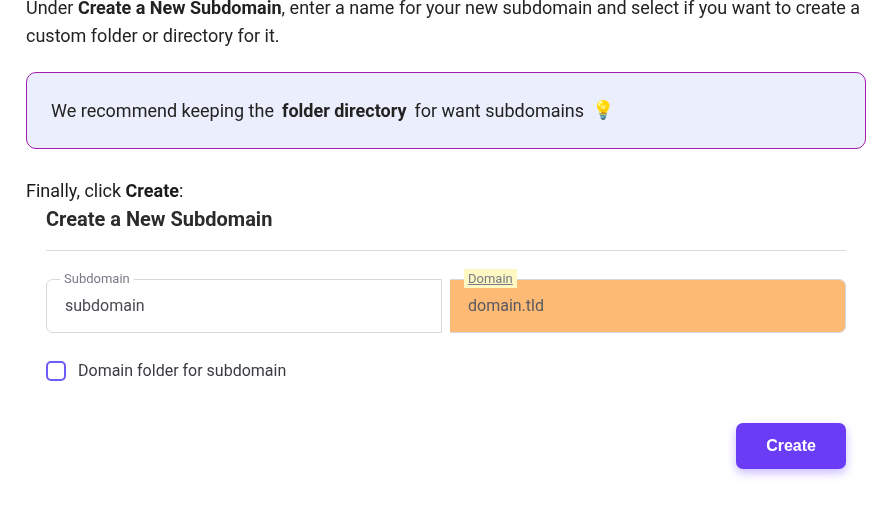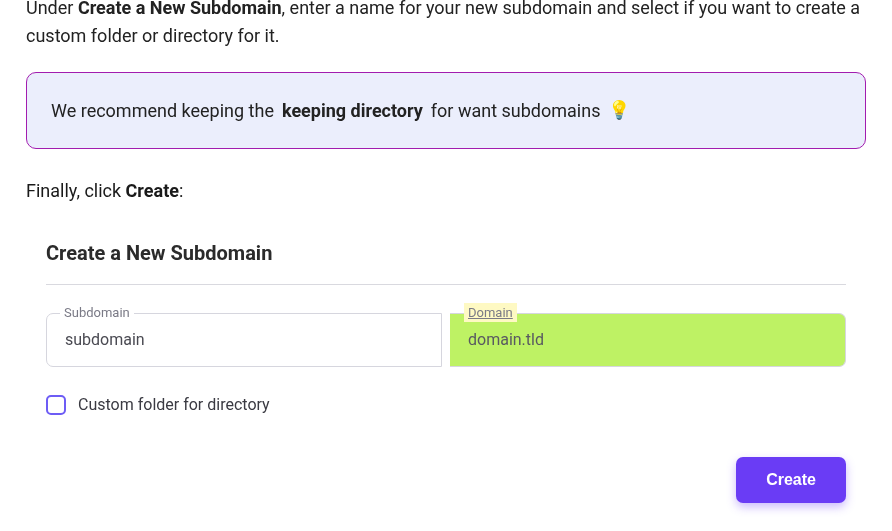--- a/index.html
+++ b/index.html
@@ -36,21 +36,20 @@
       display: flex;
       align-items: center;
       gap: 8px;
     }
     .callout .bold {
       font-weight: 700;
     }
     .final-line {
       font-size: 18px;
       color: #1a1a1a;
-      margin-bottom: 34px;
     }
     .final-line .bold {
       font-weight: 700;
     }
     .panel {
       padding: 0 20px 12px 20px;
     }
     .panel-title {
       font-size: 20px;
       font-weight: 700;
@@ -94,21 +93,21 @@
       padding: 0 18px;
       outline: none;
       font-family: inherit;
     }
     .field-left .field-input {
       border-radius: 7px 0 0 7px;
       background: #fff;
     }
     .field-right .field-input {
       border-radius: 0 7px 7px 0;
-      background: #bef264;
+      background: #fdba74;
       border-left: none;
       color: #595961;
     }
     .checkbox-row {
       display: flex;
       align-items: center;
       gap: 12px;
       margin-bottom: 40px;
     }
     .checkbox-box {
@@ -146,21 +145,21 @@
   </style>
 </head>
 <body>
 
 <p class="instruction-text">
   <span>Under </span><span class="bold">Create a New Subdomain</span><span>, enter a name for your new subdomain and select if you want to create a custom folder or directory for it.</span>
 </p>
 
 <div class="callout">
   <span>We recommend keeping the </span>
-  <span class="bold">keeping directory</span>
+  <span class="bold">folder directory</span>
   <span> for want subdomains</span>
   <span class="bulb-icon">💡</span>
 </div>
 
 <p class="final-line">
   <span>Finally, click </span><span class="bold">Create</span><span>:</span>
 </p>
 
 <div class="panel">
   <h3 class="panel-title">Create a New Subdomain</h3>
@@ -171,19 +170,19 @@
       <input type="text" class="field-input" value="subdomain" style="">
     </div>
     <div class="field-wrap field-right">
       <span class="field-legend legend-bg-grey">Domain</span>
       <input type="text" class="field-input" readonly="" value="domain.tld" style="">
     </div>
   </div>
 
   <div class="checkbox-row">
     <span class="checkbox-box"></span>
-    <span class="checkbox-label">Custom folder for directory</span>
+    <span class="checkbox-label">Domain folder for subdomain</span>
   </div>
 
   <div class="button-row">
     <button class="create-btn">Create</button>
   </div>
 </div>
 
 </body></html>

